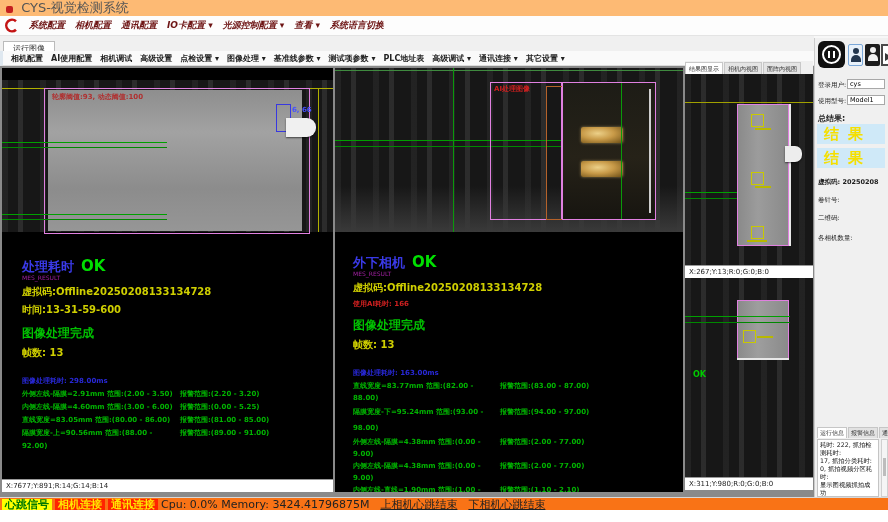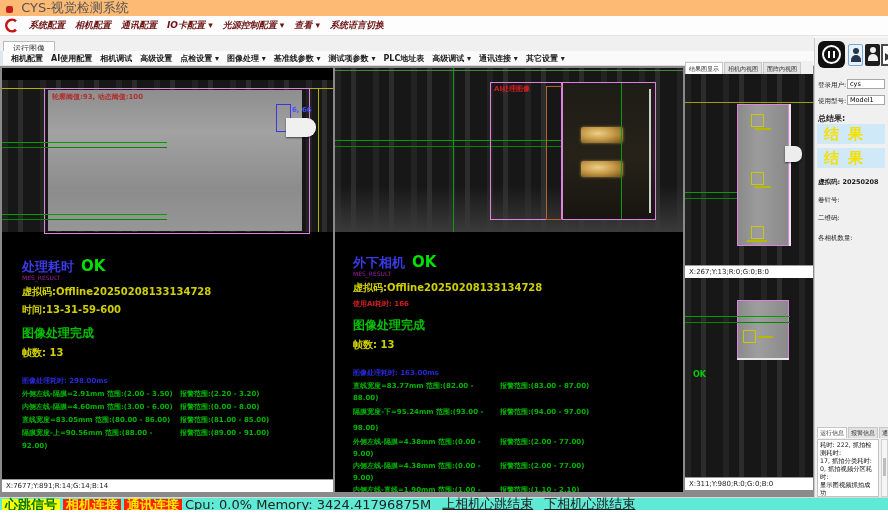--- a/index.html
+++ b/index.html
@@ -66,22 +66,22 @@
   .userbtn{position:absolute;top:6px;width:15px;height:22px;border-radius:2px}
   .userbtn.light{left:33px;background:#e8f1fa;border:1px solid #7aa7d8;box-sizing:border-box}
   .userbtn.dark{left:50px;background:#1c1c1c}
   .phead{width:6px;height:6px;border-radius:50%;margin:3px auto 1px}
   .pbody{width:10px;height:7px;border-radius:5px 5px 0 0;margin:0 auto}
   .light .phead,.light .pbody{background:#23364e}
   .dark .phead,.dark .pbody{background:#f0f0f0}
   .exitbtn{position:absolute;left:66px;top:6px;width:16px;height:22px;background:#fff;border:2px solid #4a4a4a;box-sizing:border-box}
   .exitarrow{position:absolute;left:2px;top:7px;width:0;height:0;border-top:4px solid transparent;border-bottom:4px solid transparent;border-left:7px solid #3a3a3a}
   
-  .statusbar{left:0;top:497px;width:888px;height:13px;background:#5eead4;border-top:1px solid #d8d8d8;
-             display:flex;align-items:center;gap:3px;padding-left:2px;box-sizing:border-box;font-size:13px}
+  .statusbar{left:0;top:497px;width:888px;height:13px;background:#f97316;border-top:1px solid #d8d8d8;
+             display:flex;align-items:center;gap:3px;padding-left:2px;box-sizing:border-box;font-size:11px}
   .badge{padding:0 3px;line-height:11px;font-weight:bold}
   .badge.yellow{background:#ffff00;color:#007800}
   .badge.red{background:#ff2400;color:#ffe800}
   .slink{color:#222;text-decoration:underline;margin-left:8px}
   .bottomwhite{left:0;top:510px;width:888px;height:12px;background:#fff}
 </style>
 </head>
 <body>
 
 <div class="abs titlebar">
@@ -153,21 +153,21 @@
     <div class="t-g">图像处理完成</div>
     <div class="t-y">帧数: 13</div>
     <div class="t-b">图像处理耗时: 298.00ms</div>
     <div class="mwrap">
       <div class="mrow">
         <span class="mt">外侧左线-隔膜=2.91mm 范围:(2.00 - 3.50)</span>
         <span>报警范围:(2.20 - 3.20)</span>
       </div>
       <div class="mrow">
         <span class="mt">内侧左线-隔膜=4.60mm 范围:(3.00 - 6.00)</span>
-        <span>报警范围:(0.00 - 8.00)</span>
+        <span>报警范围:(0.00 - 5.25)</span>
       </div>
       <div class="mrow">
         <span class="mt">直线宽度=83.05mm 范围:(80.00 - 86.00)</span>
         <span>报警范围:(81.00 - 85.00)</span>
       </div>
       <div class="mrow">
         <span class="mt">隔膜宽度-上=90.56mm 范围:(88.00 - 92.00)</span>
         <span>报警范围:(89.00 - 91.00)</span>
       </div>
     </div>

